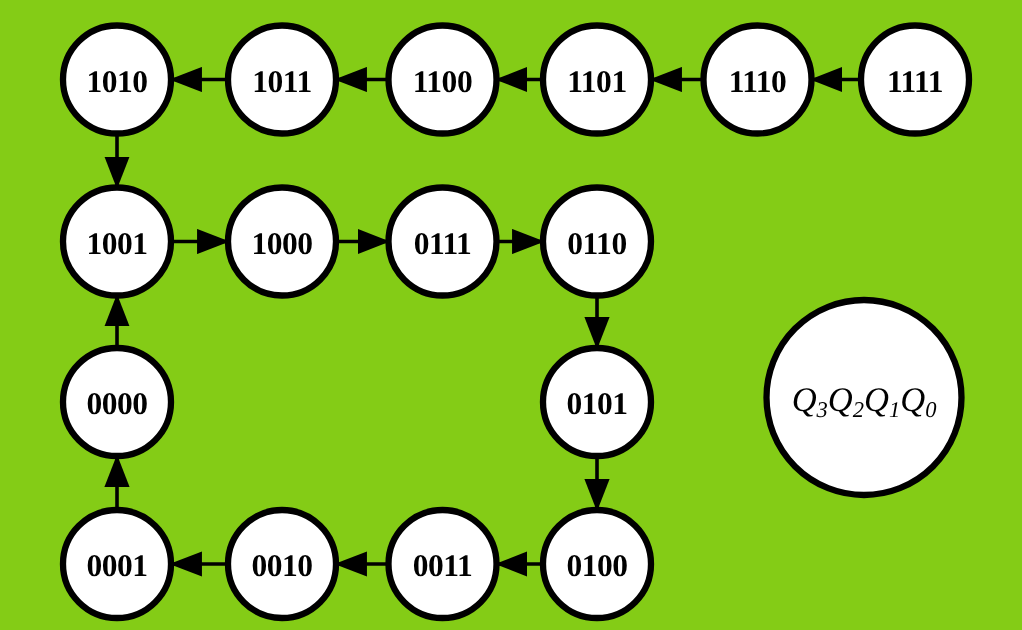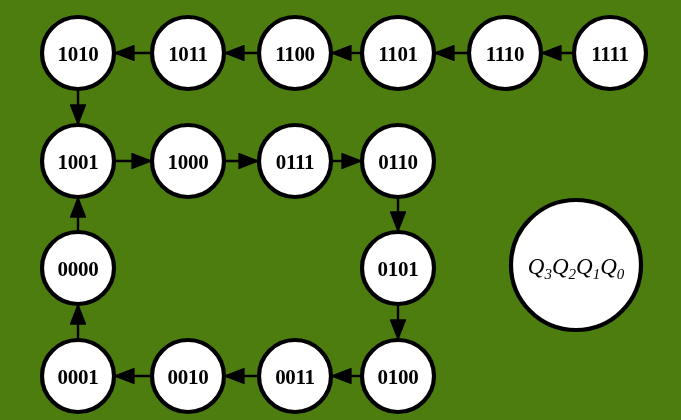--- a/index.html
+++ b/index.html
@@ -5,21 +5,21 @@
 <style>
   html, body {
     margin: 0;
     padding: 0;
     background: #ffffff;
   }
   #canvas {
     position: relative;
     width: 681px;
     height: 420px;
-    background: #4d7c0f;
+    background: #84cc16;
     overflow: hidden;
     font-family: "Liberation Serif", "DejaVu Serif", serif;
   }
   svg#diagram {
     position: absolute;
     left: 0;
     top: 0;
     width: 681px;
     height: 420px;
     display: block;

